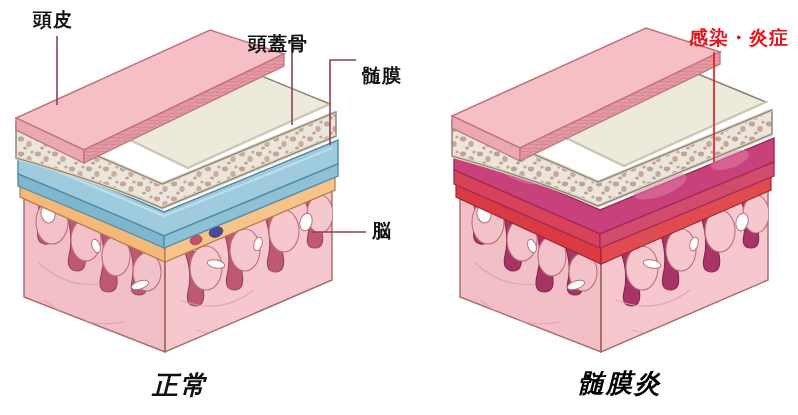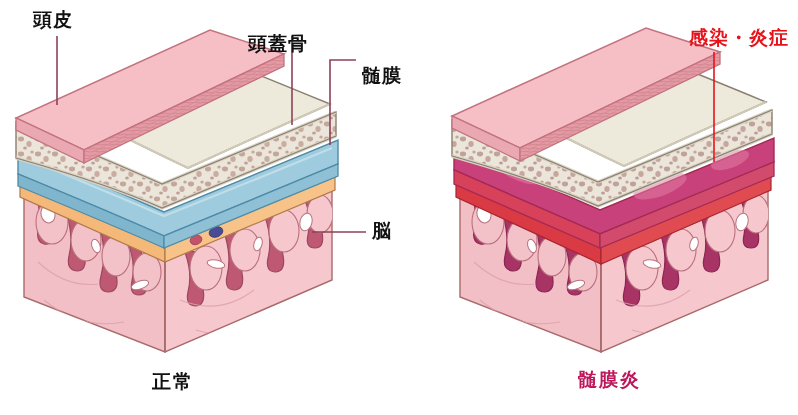--- a/index.html
+++ b/index.html
@@ -18,28 +18,29 @@
     font-size:19px;
     font-weight:700;
     letter-spacing:1px;
     white-space:nowrap;
     color:#111111;
     line-height:1;
   }
   .lbl.red{color:#e8121a;}
   .caption{
     position:absolute;
-    font-size:19px;
+    font-size:26px;
     font-weight:700;
     letter-spacing:2px;
     white-space:nowrap;
     color:#111111;
     line-height:1;
+    font-style:italic;
   }
-  .caption.red{color:#be185d;}
+  .caption.red{color:#000000;}
 
   .lbl-scalp{left:33px;top:10px;}
   .lbl-skull{left:248px;top:10px;margin-top:24px;}
   .lbl-meninges{left:362px;top:66px;}
   .lbl-brain{left:372px;top:221px;}
   .lbl-infl{left:673px;top:28px;margin-left:16px;}
   .cap-normal{left:152px;top:372px;}
   .cap-mening{left:578px;top:370px;}
 </style>
 </head>

